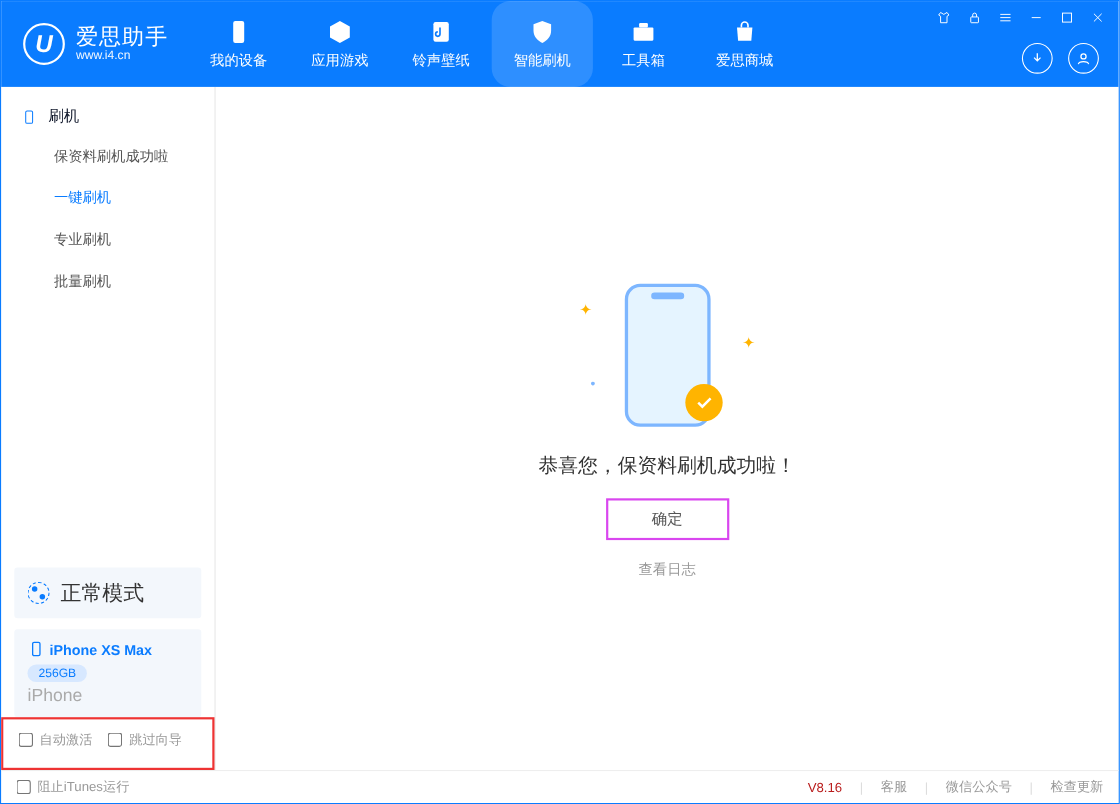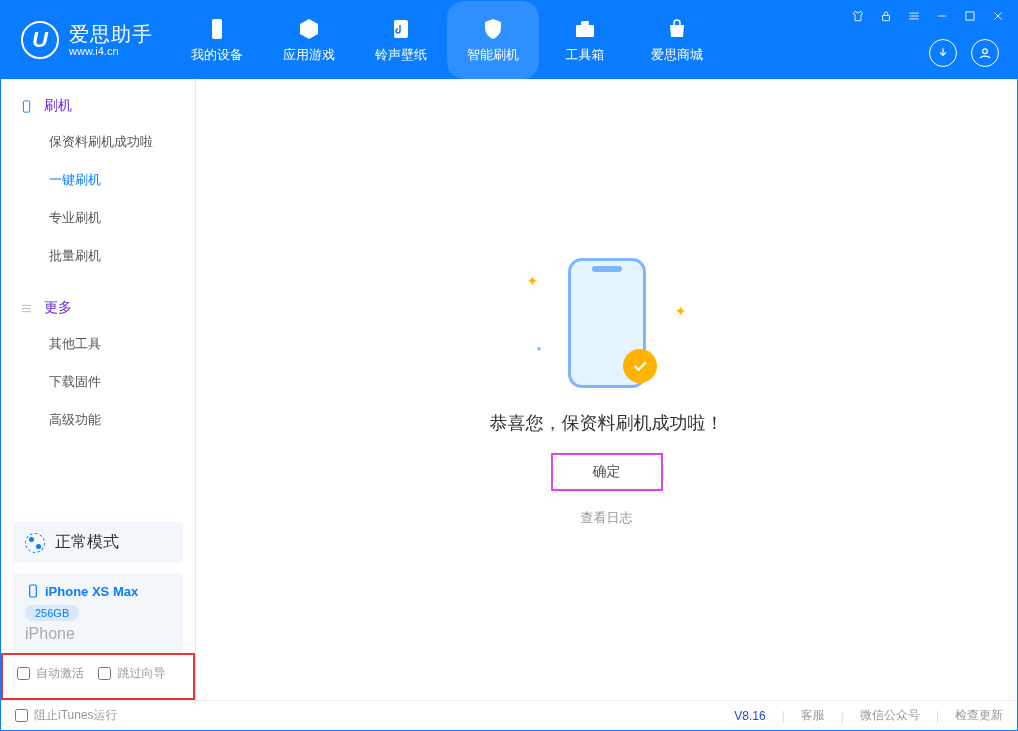--- a/index.html
+++ b/index.html
@@ -22,26 +22,26 @@
     .wc { width: 22px; height: 22px; display: flex; align-items: center; justify-content: center; cursor: pointer; }
     .wc svg { width: 14px; height: 14px; stroke: #fff; fill: none; stroke-width: 1.5; }
 
     .header-right-icons { position: absolute; right: 18px; bottom: 12px; display: flex; gap: 14px; }
     .hr-icon { width: 28px; height: 28px; border: 1.5px solid #fff; border-radius: 50%; display: flex; align-items: center; justify-content: center; cursor: pointer; }
     .hr-icon svg { width: 14px; height: 14px; stroke: #fff; fill: none; stroke-width: 2; }
 
     .body { display: flex; height: calc(100% - 78px - 30px); }
     .sidebar { width: 195px; border-right: 1px solid #e8e8e8; display: flex; flex-direction: column; }
     .side-section { padding: 18px 0 6px 0; }
-    .side-head { display: flex; align-items: center; gap: 10px; padding: 0 18px 8px 18px; font-size: 14px; color: #6d28d9; font-weight: 500; }
+    .side-head { display: flex; align-items: center; gap: 10px; padding: 0 18px 8px 18px; font-size: 14px; color: #0f172a; font-weight: 500; }
     .side-head svg { width: 15px; height: 15px; }
     .side-item { padding: 10px 18px 10px 48px; font-size: 13px; color: #555; cursor: pointer; }
     .side-item.active { color: #0a7cff; }
 
-    .device-mode { margin: 0 12px 10px 12px; background: #f3f7fc; border-radius: 3px; padding: 10px 12px; display: flex; align-items: center; gap: 10px; font-size: 16px; color: #333; }
+    .device-mode { margin: 0 12px 10px 12px; background: #f3f7fc; border-radius: 3px; padding: 10px 12px; display: flex; align-items: center; gap: 10px; font-size: 19px; color: #333; }
     .dm-icon { width: 20px; height: 20px; border: 1.5px dashed #0a7cff; border-radius: 50%; position: relative; }
     .dm-icon::before, .dm-icon::after { content: ''; position: absolute; width: 5px; height: 5px; background: #0a7cff; border-radius: 50%; }
     .dm-icon::before { top: 3px; left: 3px; }
     .dm-icon::after { bottom: 3px; right: 3px; }
 
     .device-card { margin: 0 12px 0 12px; background: #f3f7fc; border-radius: 3px; padding: 10px 12px; font-size: 13px; }
     .dc-row1 { display: flex; align-items: center; gap: 4px; color: #0a7cff; font-weight: 600; }
     .dc-phone-icon { width: 16px; height: 16px; }
     .dc-badge { display: inline-block; margin-top: 6px; padding: 2px 10px; background: #d7e8ff; color: #0a7cff; border-radius: 10px; font-size: 11px; }
     .dc-sub { margin-top: 4px; color: #aaa; font-size: 16px; }
@@ -61,21 +61,21 @@
 
     .success-text { font-size: 18px; color: #333; font-weight: 500; }
     .ok-btn { padding: 8px 40px; border: 2px solid #d946ef; background: #fff; font-size: 14px; color: #555; cursor: pointer; }
     .log-link { font-size: 13px; color: #999; cursor: pointer; }
 
     .footer { height: 30px; border-top: 1px solid #eee; display: flex; align-items: center; padding: 0 14px; font-size: 12px; color: #999; }
     .footer-check { display: flex; align-items: center; gap: 6px; }
     .footer-check input { width: 13px; height: 13px; }
     .footer-right { margin-left: auto; display: flex; align-items: center; gap: 16px; }
     .footer-right .sep { color: #ddd; }
-    .version { color: #1d4ed8; margin-left: 39px; }
+    .version { color: #b91c1c; margin-left: 39px; }
     .flink { cursor: pointer; }
   </style>
 </head>
 <body>
 
 <div class="header">
   <div class="logo-block">
     <div class="logo-circle">U</div>
     <div class="logo-text">
       <span class="cn">爱思助手</span>
@@ -192,31 +192,20 @@
       <div class="side-head">
         <svg viewBox="0 0 24 24">
             <rect x="7" y="3" width="10" height="18" rx="2" fill="none" stroke="#0a7cff" stroke-width="1.5"></rect>
           </svg>
         <span>刷机</span>
       </div>
       <div class="side-item">保资料刷机成功啦</div>
       <div class="side-item active">一键刷机</div>
       <div class="side-item">专业刷机</div>
       <div class="side-item">批量刷机</div>
-    </div>
-    <div class="side-section">
-      <div class="side-head">
-        <svg viewBox="0 0 24 24">
-            <path d="M5 7h14M5 12h14M5 17h14" stroke="#bbb" stroke-width="1.5"></path>
-          </svg>
-        <span>更多</span>
-      </div>
-      <div class="side-item">其他工具</div>
-      <div class="side-item">下载固件</div>
-      <div class="side-item">高级功能</div>
     </div>
 
     <div style="flex:1"></div>
 
     <div class="device-mode">
       <div class="dm-icon"></div>
       <span>正常模式</span>
     </div>
 
     <div class="device-card">

